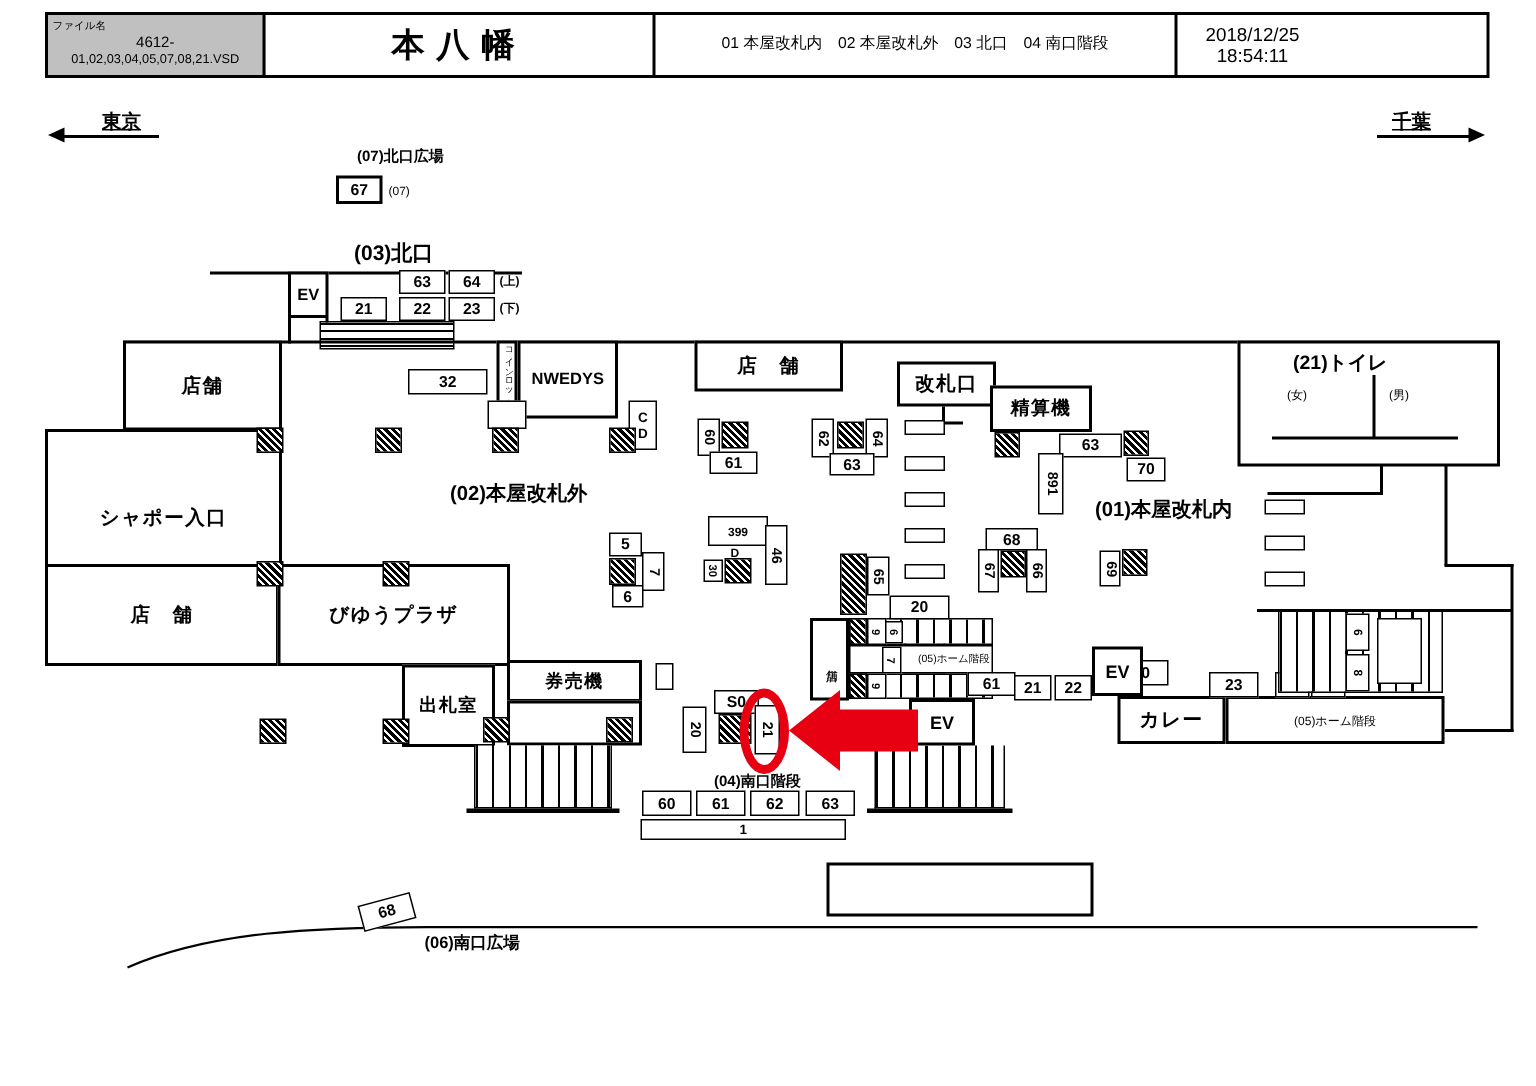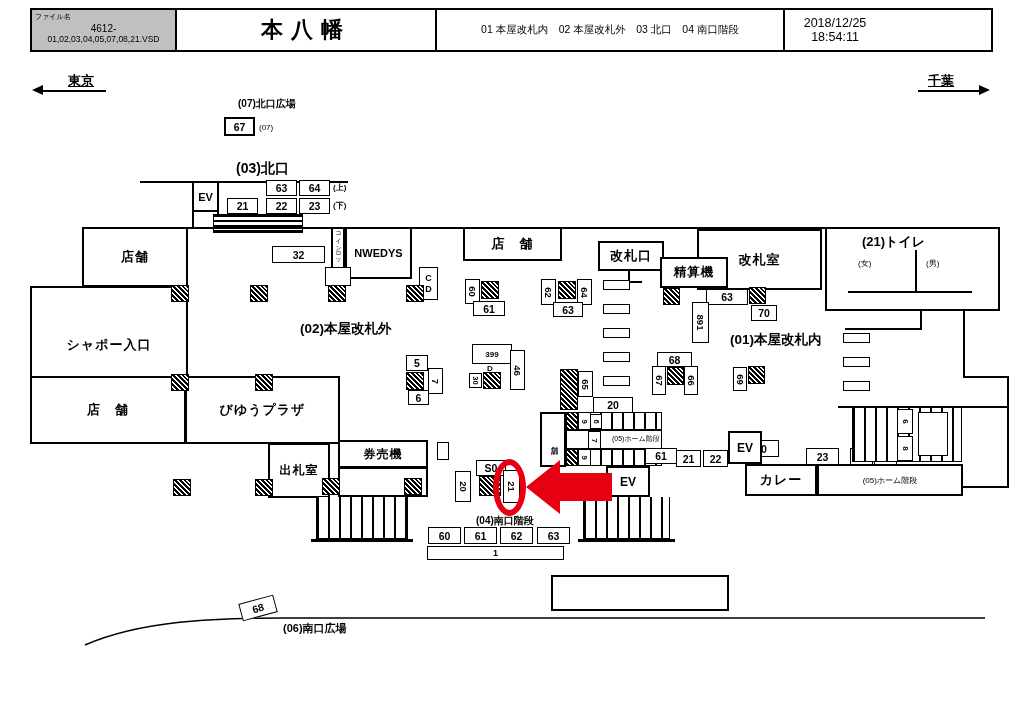--- a/index.html
+++ b/index.html
@@ -99,21 +99,20 @@
   <div class="hl" style="left:616px;top:281px;width:26px;"></div>
   <div class="gate" style="left:603px;top:280px;"></div>
   <div class="gate" style="left:603px;top:304px;"></div>
   <div class="gate" style="left:603px;top:328px;"></div>
   <div class="gate" style="left:603px;top:352px;"></div>
   <div class="gate" style="left:603px;top:376px;"></div>
   <div class="gate" style="left:603px;top:400px;"></div>
   <div class="gate" style="left:603px;top:424px;"></div>
   <div class="gate" style="left:603px;top:448px;"></div>
 
-  <div class="room" style="left:697px;top:229px;width:125px;height:61px;">改札室</div>
   <div class="room" style="left:660px;top:257px;width:68px;height:31px;font-size:12.5px;">精算機</div>
   <div class="room" style="left:825px;top:227px;width:175px;height:84px;"></div>
   <div class="lbl" style="left:862px;top:233px;font-size:13px;">(21)トイレ</div>
   <div class="lbl" style="left:858px;top:258px;font-size:8px;font-weight:normal;">(女)</div>
   <div class="lbl" style="left:926px;top:258px;font-size:8px;font-weight:normal;">(男)</div>
   <div class="vl" style="left:915px;top:250px;height:42px;width:1.5px;"></div>
   <div class="hl" style="left:848px;top:291px;width:124px;height:1.5px;"></div>
 
   <div class="lbl" style="left:300px;top:320px;font-size:13.5px;">(02)本屋改札外</div>
   <div class="lbl" style="left:730px;top:331px;font-size:13.5px;">(01)本屋改札内</div>

